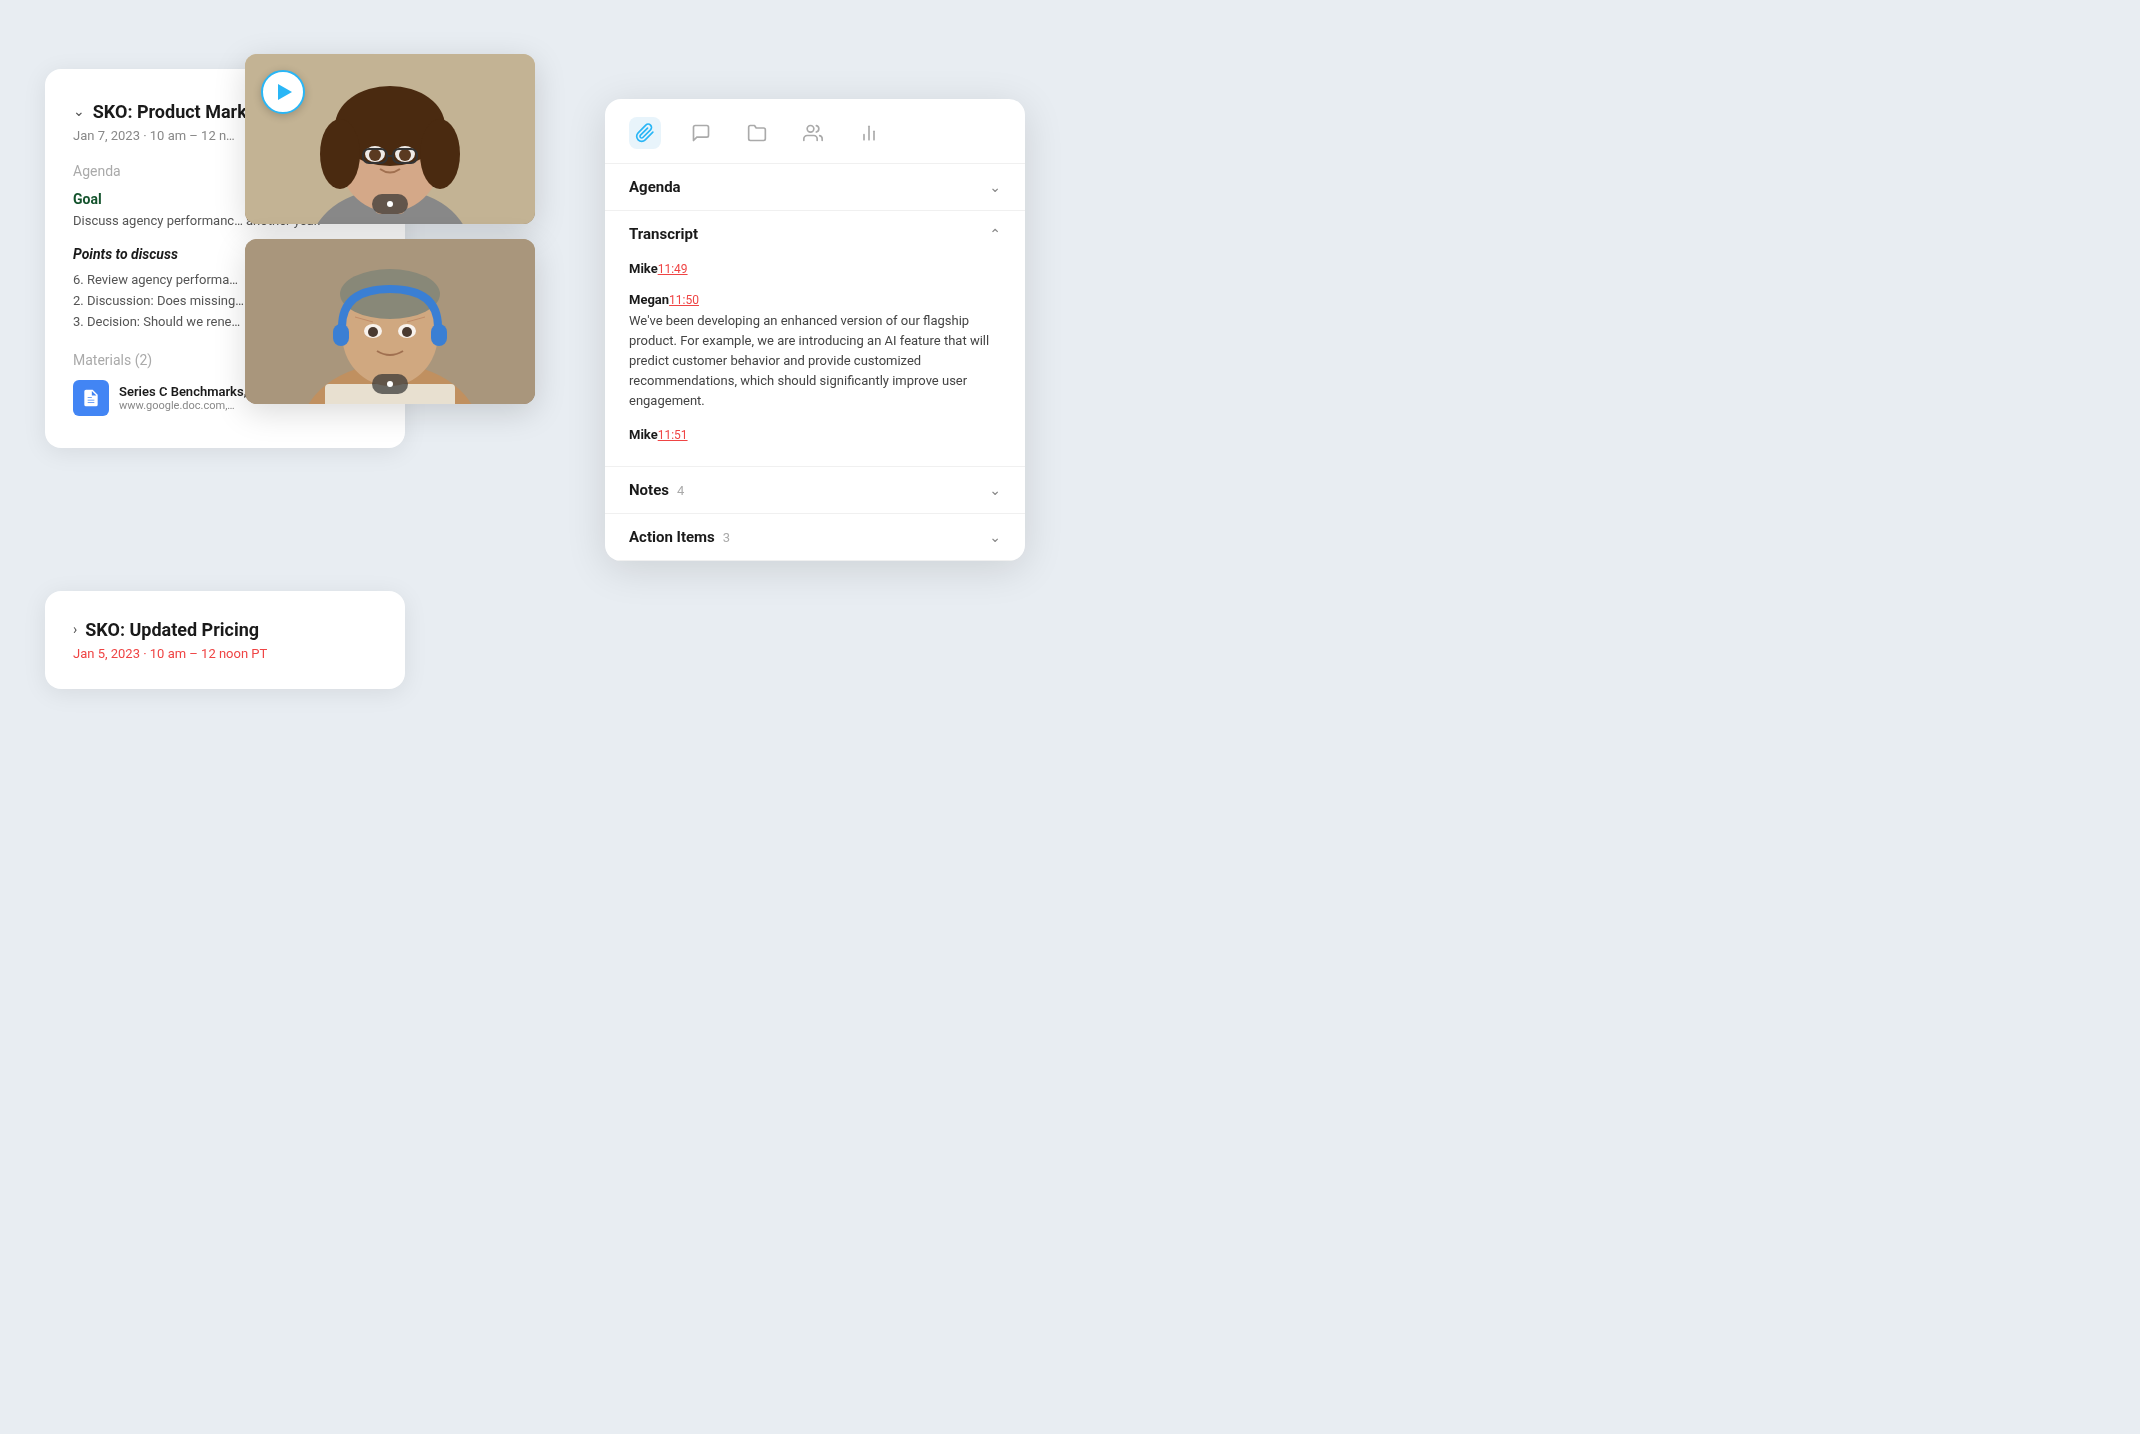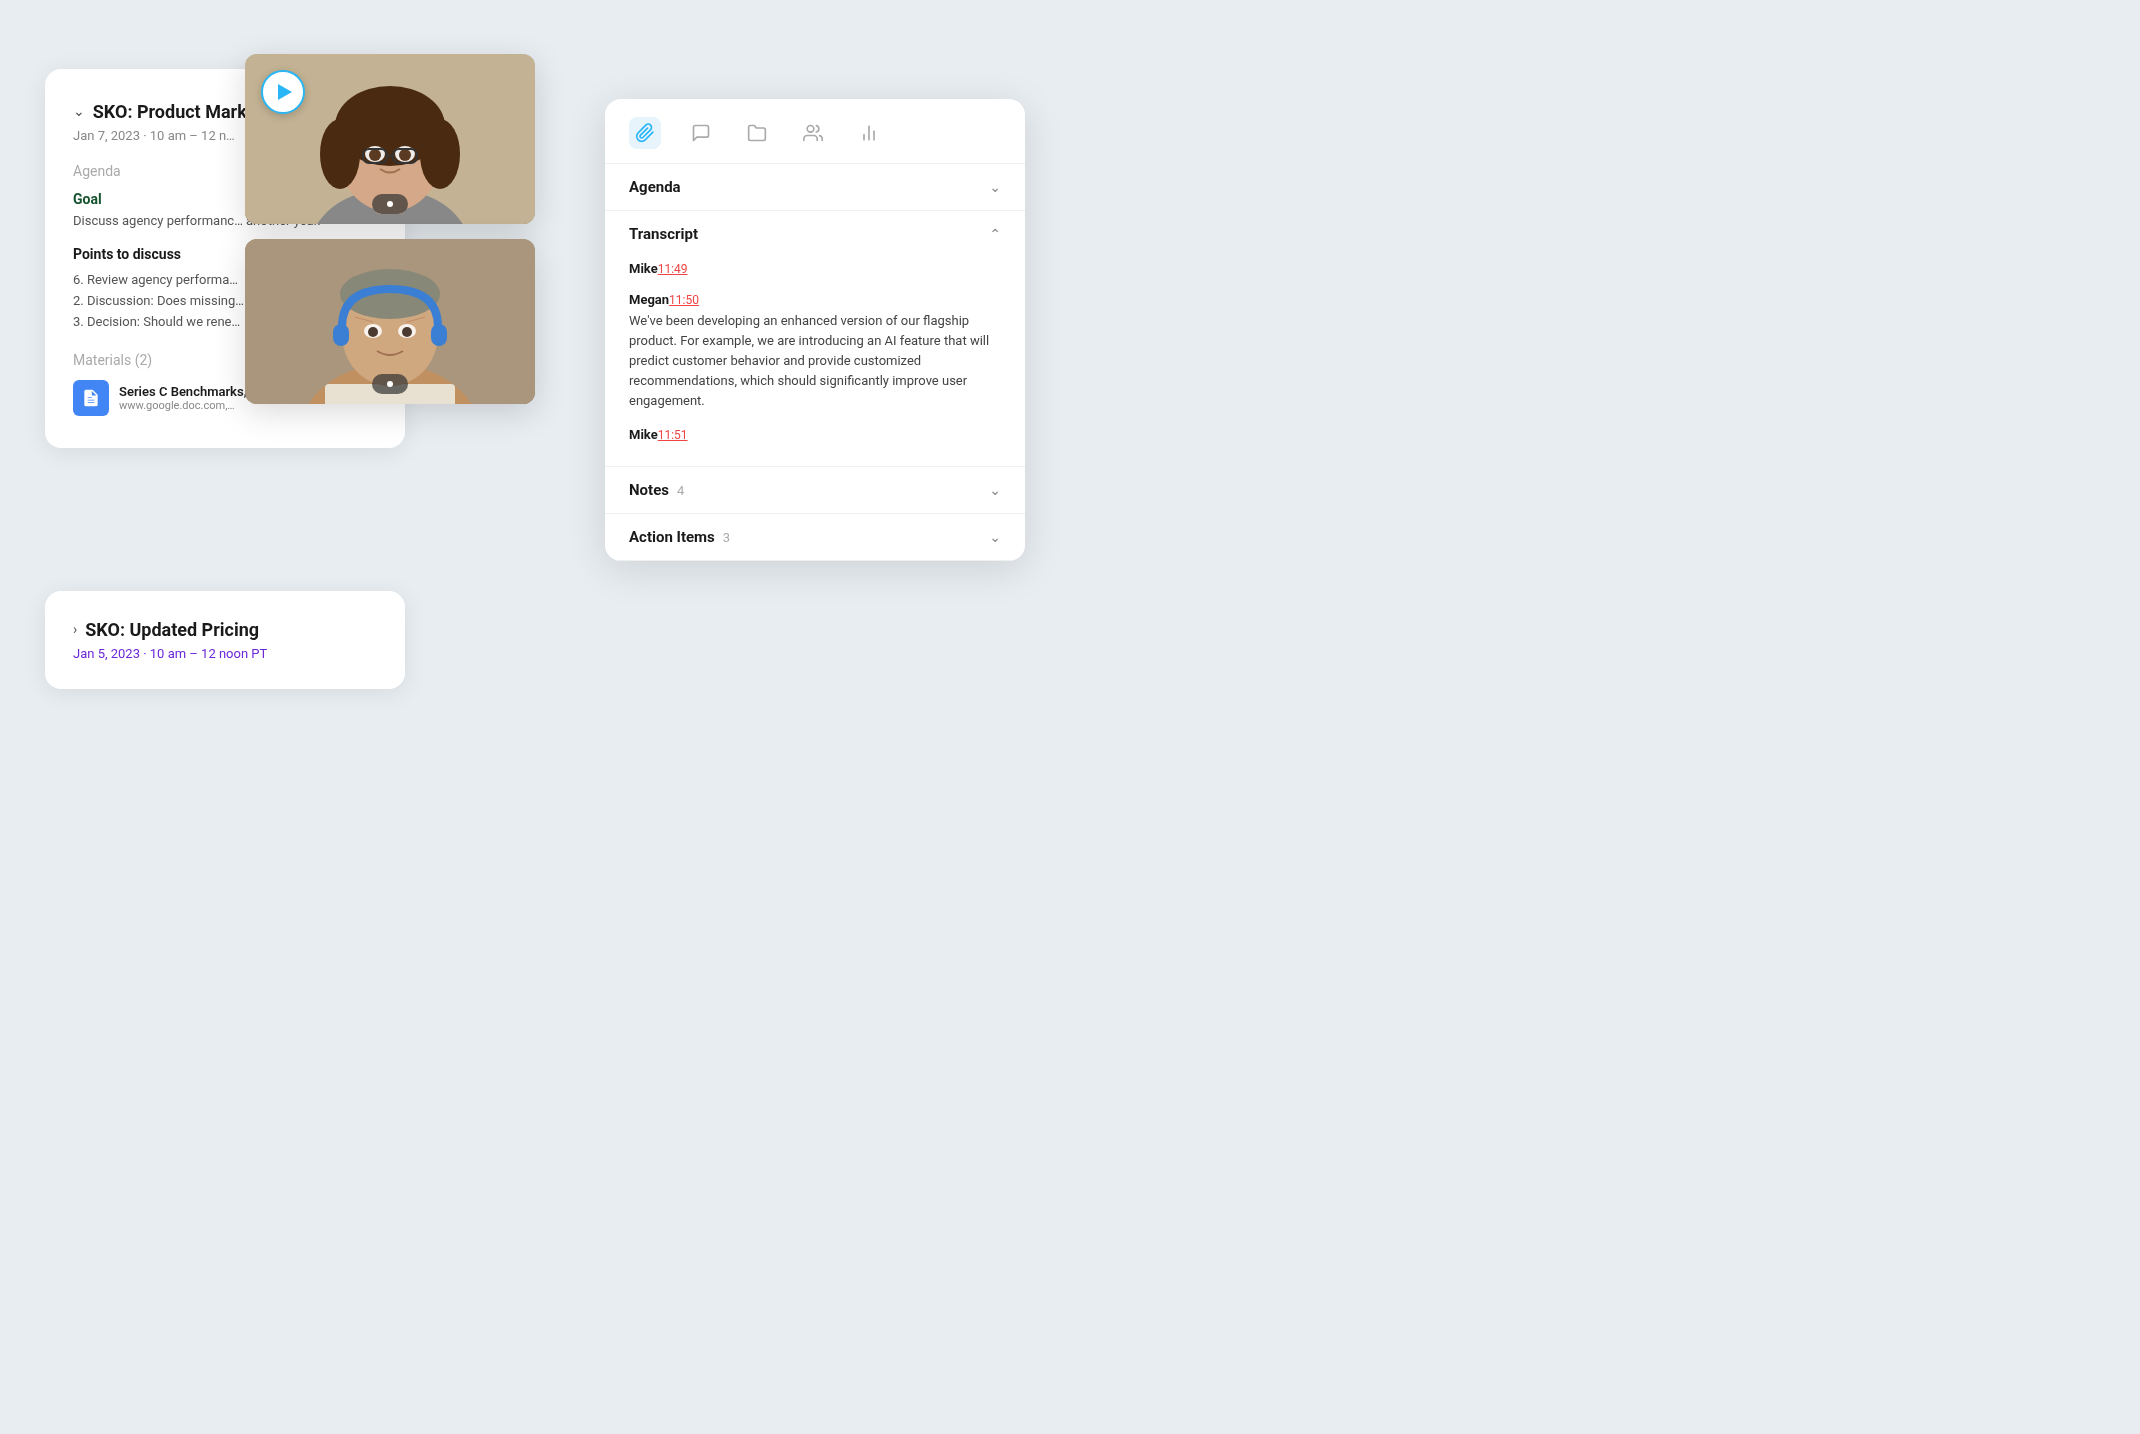--- a/index.html
+++ b/index.html
@@ -77,20 +77,21 @@
       color: #555;
       line-height: 1.5;
       margin-bottom: 16px;
     }
 
     .points-title {
       font-size: 14px;
       font-weight: 700;
       color: #1a1a1a;
       margin-bottom: 8px;
+      font-style: italic;
     }
 
     .points-list {
       list-style: none;
       margin-bottom: 20px;
     }
 
     .points-list li {
       font-size: 13px;
       color: #555;
@@ -163,21 +164,21 @@
     }
 
     .meeting2-title {
       font-size: 18px;
       font-weight: 700;
       color: #1a1a1a;
     }
 
     .meeting2-date {
       font-size: 13px;
-      color: #6d28d9;
+      color: #ef4444;
     }
 
     
     .video-panel-top {
       position: absolute;
       left: 200px;
       top: 25px;
       width: 290px;
       height: 170px;
       border-radius: 12px;

